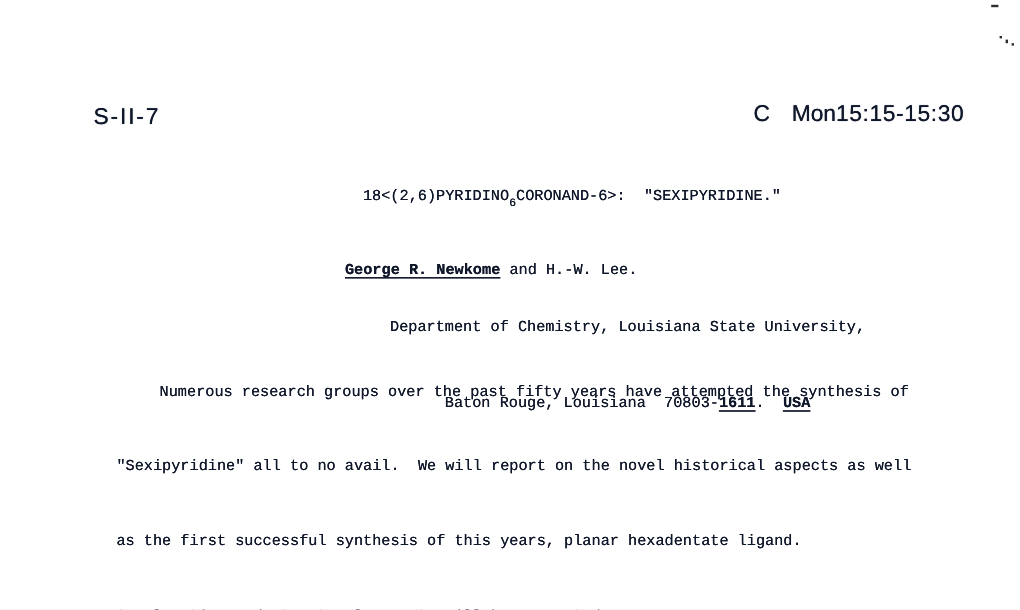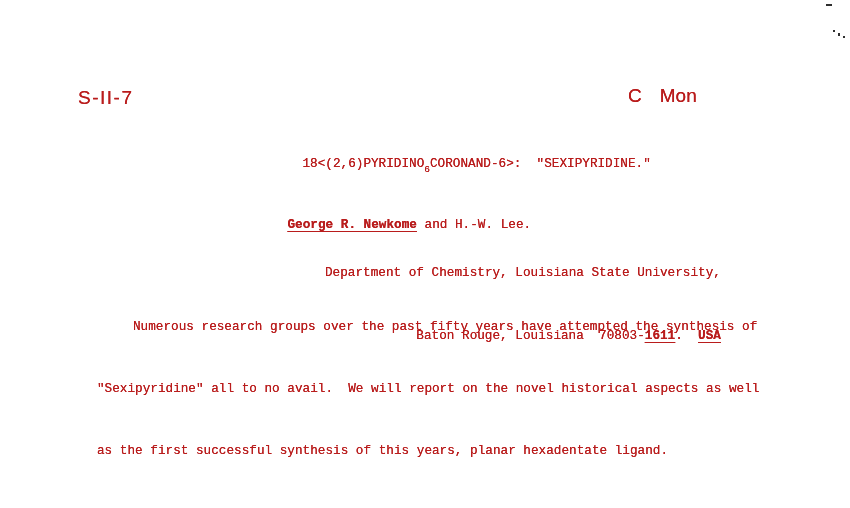--- a/index.html
+++ b/index.html
@@ -2,21 +2,21 @@
 <html><head>
 <meta charset="utf-8">
 <style>
   html, body { margin: 0; padding: 0; background: #e8e8e8; }
   .page {
     position: relative;
     width: 850px;
     height: 508px;
     background: #ffffff;
     overflow: hidden;
-    color: #b91c1c;
+    color: #0f172a;
     font-family: "Liberation Mono", "DejaVu Sans Mono", monospace;
   }
   .abs { position: absolute; }
   .mono {
     font-size: 12.7px;
     line-height: 1.25;
     white-space: pre;
     text-shadow: 0 0 0.5px currentColor;
   }
   .sans {
@@ -28,21 +28,21 @@
   }
   .session { left: 78px; top: 88px; letter-spacing: 1.5px; }
   .schedule { left: 628px; top: 86px; display: flex; }
   .schedule .track { margin-right: 18px; }
   .schedule .day { }
   .schedule .time { letter-spacing: 0.5px; }
   .title-line { left: 272px; top: 140px; }
   .sub { font-size: 9.5px; vertical-align: -5px; }
   .authors-line { left: 257px; top: 201px; }
   .affiliation { left: 325px; top: 233px; }
-  .affiliation .aff-line { height: 15.8px; white-space: pre; text-align: right; }
+  .affiliation .aff-line { height: 15.8px; white-space: pre; }
   .u {
     text-decoration: underline;
     text-underline-offset: 3px;
     text-decoration-thickness: 1.2px;
     font-weight: bold;
   }
   .abstract { left: 97px; top: 287px; }
   .abstract .para-line { height: 30.5px; white-space: pre; }
   .abstract .para-line.indent { padding-left: 36px; }
   .art { position: absolute; background: #2e2e2e; }
@@ -59,20 +59,21 @@
   <div class="art art-dash"></div>
   <div class="art art-dot1"></div>
   <div class="art art-dot2"></div>
   <div class="art art-dot3"></div>
 
   <div class="abs sans session">S-II-7</div>
 
   <div class="abs sans schedule">
     <span class="track">C</span>
     <span class="day">Mon</span>
+    <span class="time">15:15-15:30</span>
   </div>
 
   <div class="abs mono title-line">
     <span>18&lt;(2,6)PYRIDINO</span><span class="sub">6</span><span>CORONAND-6&gt;:  "SEXIPYRIDINE."</span>
   </div>
 
   <div class="abs mono authors-line">
     <span class="u">George R. Newkome</span><span> and H.-W. Lee.</span>
   </div>
 

